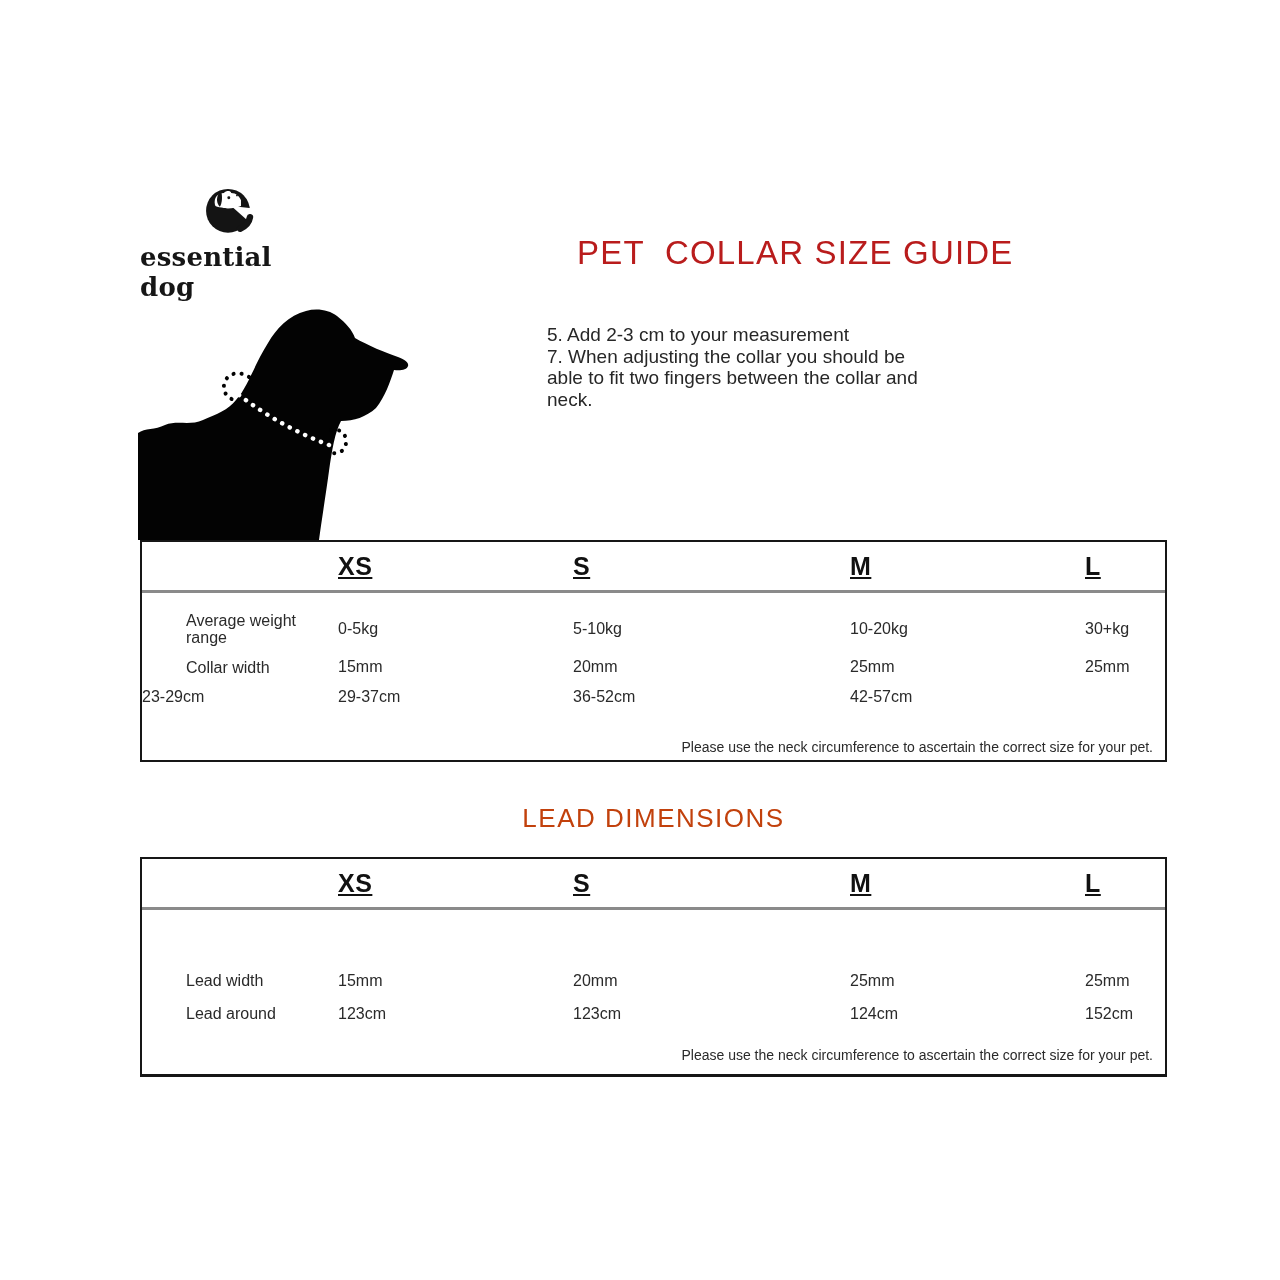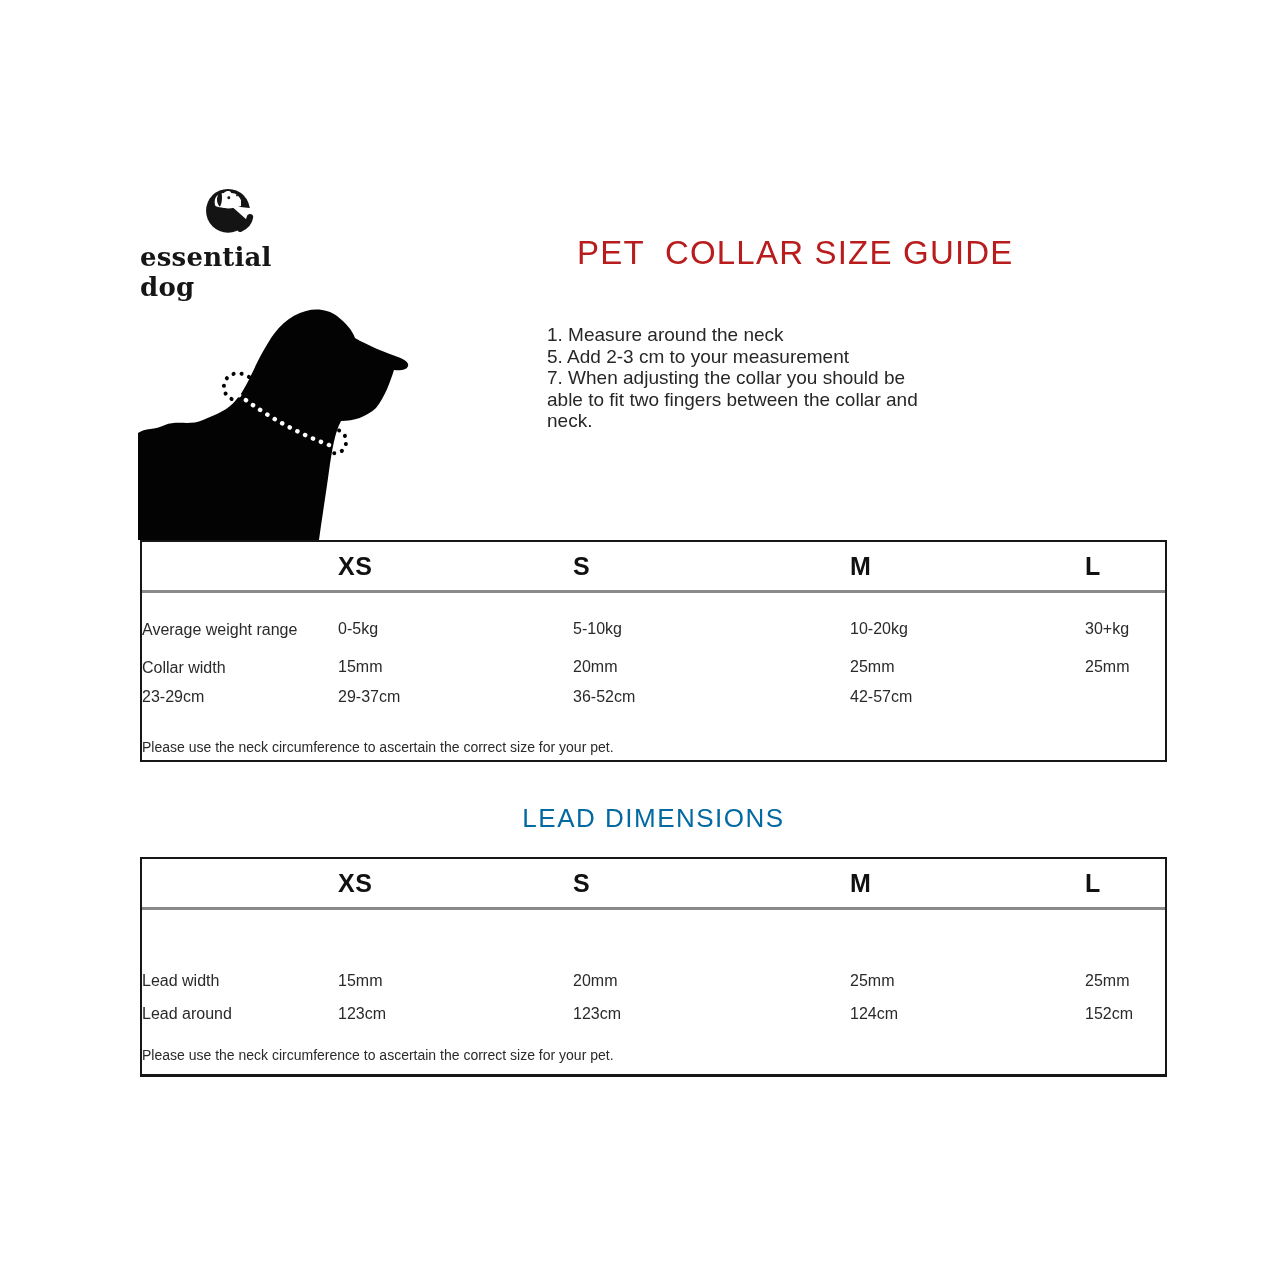--- a/index.html
+++ b/index.html
@@ -21,36 +21,36 @@
 
   
   .dog-svg { left:135px; top:308px; width:325px; height:232px; }
 
   
   .size-table { left:140px; width:1027px; border:2px solid #161616; background:transparent; }
   .table-collar { top:540px; height:222px; }
   .table-lead   { top:857px; height:220px; border-bottom-width:3px; }
   .thead { height:51px; border-bottom:3px solid #8a8a8a; display:grid;
            grid-template-columns:196px 235px 277px 235px 1fr; align-items:center;
-           font-weight:bold; font-size:25px; letter-spacing:0.5px; color:#111; }
+           font-weight:bold; font-size:25px; letter-spacing:0.5px; color:#111;text-decoration:underline; }
   .tbody { font-size:16px; color:#2a2a2a; }
   .table-collar .tbody { padding-top:17px; }
   .table-lead   .tbody { padding-top:54px; }
   .row { display:grid; grid-template-columns:196px 235px 277px 235px 1fr; align-items:center; }
   .table-collar .row { height:38px; }
   .table-lead   .row { height:33px; }
   .row.tall { height:52px; align-items:start; padding-top:2px; }
-  .row .label { line-height:17px; }
-  .note { padding-right:12px; font-size:14px; color:#2a2a2a; }
+  .row .label { line-height:17px;margin-left:44px; }
+  .note { text-align:right; padding-right:12px; font-size:14px; color:#2a2a2a; }
   .table-collar .note { margin-top:1px; }
   .table-lead   .note { margin-top:17px; }
 
   
   .lead-heading { left:140px; top:803px; width:1027px; text-align:center;
-                  font-size:26px; font-weight:normal; letter-spacing:1.5px; color:#0369a1; }
+                  font-size:26px; font-weight:normal; letter-spacing:1.5px; color:#c2410c; }
 </style>
 </head>
 <body>
 
 <svg class="abs logo-icon" viewBox="0 0 64 64" xmlns="http://www.w3.org/2000/svg">
   <circle cx="32" cy="33" r="27" fill="#141414"></circle>
 
   <path d="M 64 30 L 36 27 L 64 52 Z" fill="#ffffff"></path>
 
   <path d="M 47 55 C 54 52, 58 47, 59 41" fill="none" stroke="#141414" stroke-width="8" stroke-linecap="round"></path>
@@ -60,21 +60,20 @@
   <path d="M 21 11 C 17 17, 18 24, 22 28 C 25 23, 25 15, 24 11 Z" fill="#141414"></path>
 
   <circle cx="33" cy="17" r="1.8" fill="#141414"></circle>
   <circle cx="43" cy="14" r="1.1" fill="#141414"></circle>
 </svg>
 <div class="abs brand-name">essential dog</div>
 
 <h1 class="abs title">PET  COLLAR SIZE GUIDE</h1>
 
 <div class="abs instructions">
-  <div>1. Measure around the neck</div>
   <div>5. Add 2-3 cm to your measurement</div>
   <div>7. When adjusting the collar you should be able to fit two fingers between the collar and neck.</div>
 </div>
 
 <svg class="abs dog-svg" viewBox="0 0 325 232" xmlns="http://www.w3.org/2000/svg">
   <path d="M 3 232 L 3 125
            C 10 120, 20 122, 30 117
            C 42 112, 55 118, 68 112
            C 82 106, 93 102, 101 92
            C 113 79, 119 57, 133 35

